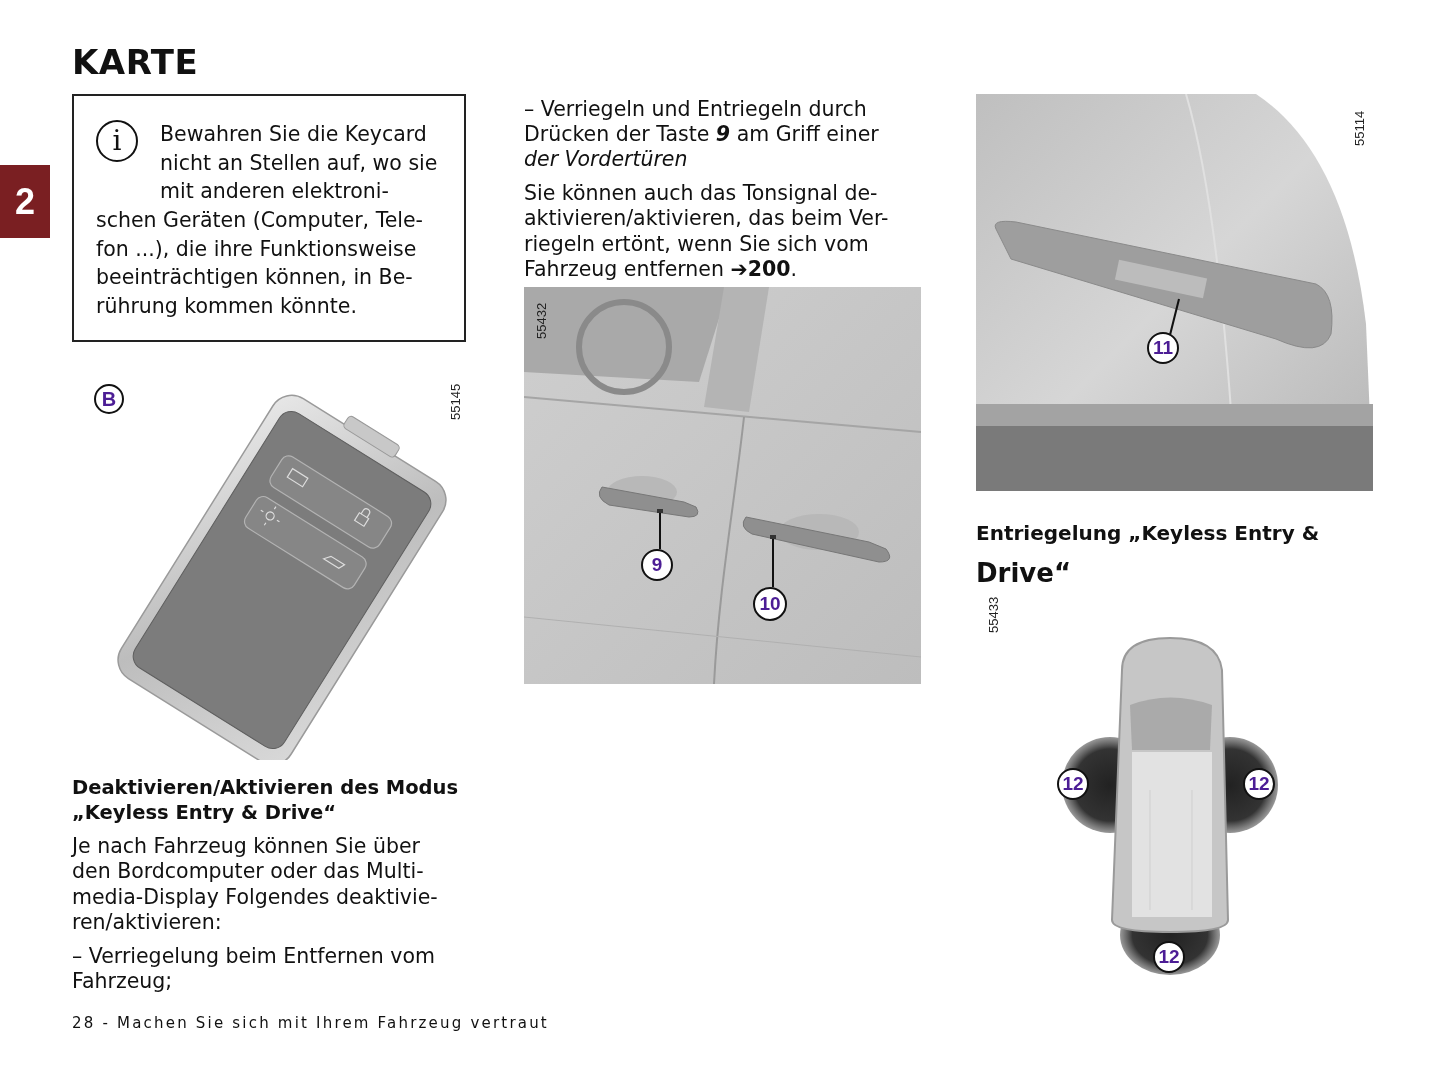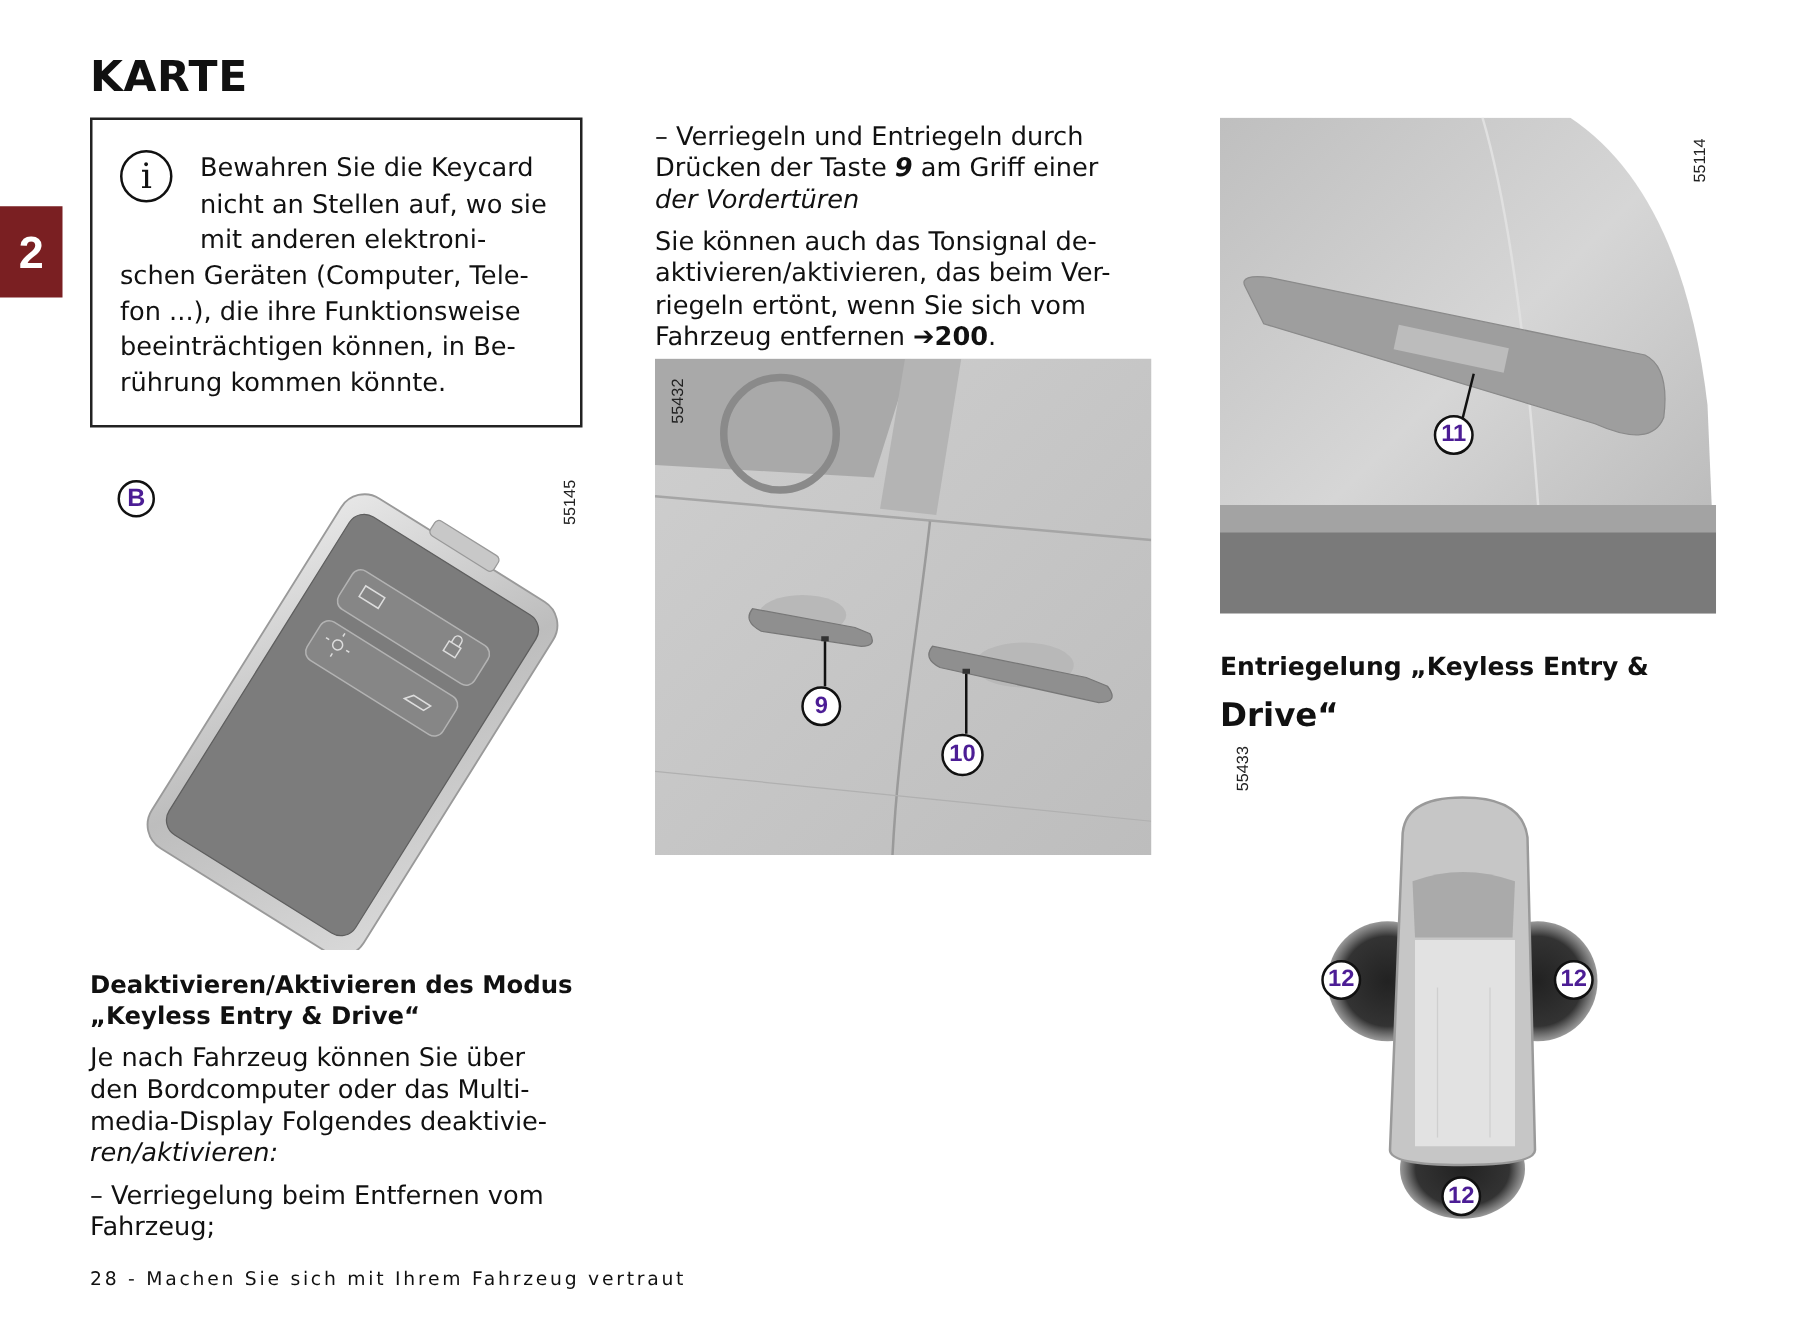--- a/index.html
+++ b/index.html
@@ -68,21 +68,21 @@
       <path d="M-50,-100 h18 v10 h-18 z" fill="none" stroke="#ddd" stroke-width="1.2"></path>
     </g>
   </svg>
 </div>
 
 <div class="abs t bold" style="left:72px;top:774px;font-size:19.5px;">Deaktivieren/Aktivieren des Modus</div>
 <div class="abs t bold" style="left:72px;top:799px;font-size:19.5px;">„Keyless Entry &amp; Drive“</div>
 <div class="abs t" style="left:72px;top:832px;">Je nach Fahrzeug können Sie über</div>
 <div class="abs t" style="left:72px;top:857px;">den Bordcomputer oder das Multi-</div>
 <div class="abs t" style="left:72px;top:883px;">media-Display Folgendes deaktivie-</div>
-<div class="abs t" style="left:72px;top:908px;font-style:italic;">ren/aktivieren:</div>
+<div class="abs t" style="left:72px;top:908px;">ren/aktivieren:</div>
 <div class="abs t" style="left:72px;top:942px;">–  Verriegelung beim Entfernen vom</div>
 <div class="abs t" style="left:72px;top:967px;">Fahrzeug;</div>
 
 <div class="abs footer">28 - Machen Sie sich mit Ihrem Fahrzeug vertraut</div>
 
 <div class="abs t" style="left:524px;top:95px;">–  Verriegeln und Entriegeln durch</div>
 <div class="abs t" style="left:524px;top:120px;"><span>Drücken der Taste </span><b style="font-style:italic;">9</b><span> am Griff einer</span></div>
 <div class="abs t" style="left:524px;top:145px;font-style:italic;">der Vordertüren</div>
 <div class="abs t" style="left:524px;top:179px;">Sie können auch das Tonsignal de-</div>
 <div class="abs t" style="left:524px;top:204px;">aktivieren/aktivieren, das beim Ver-</div>

